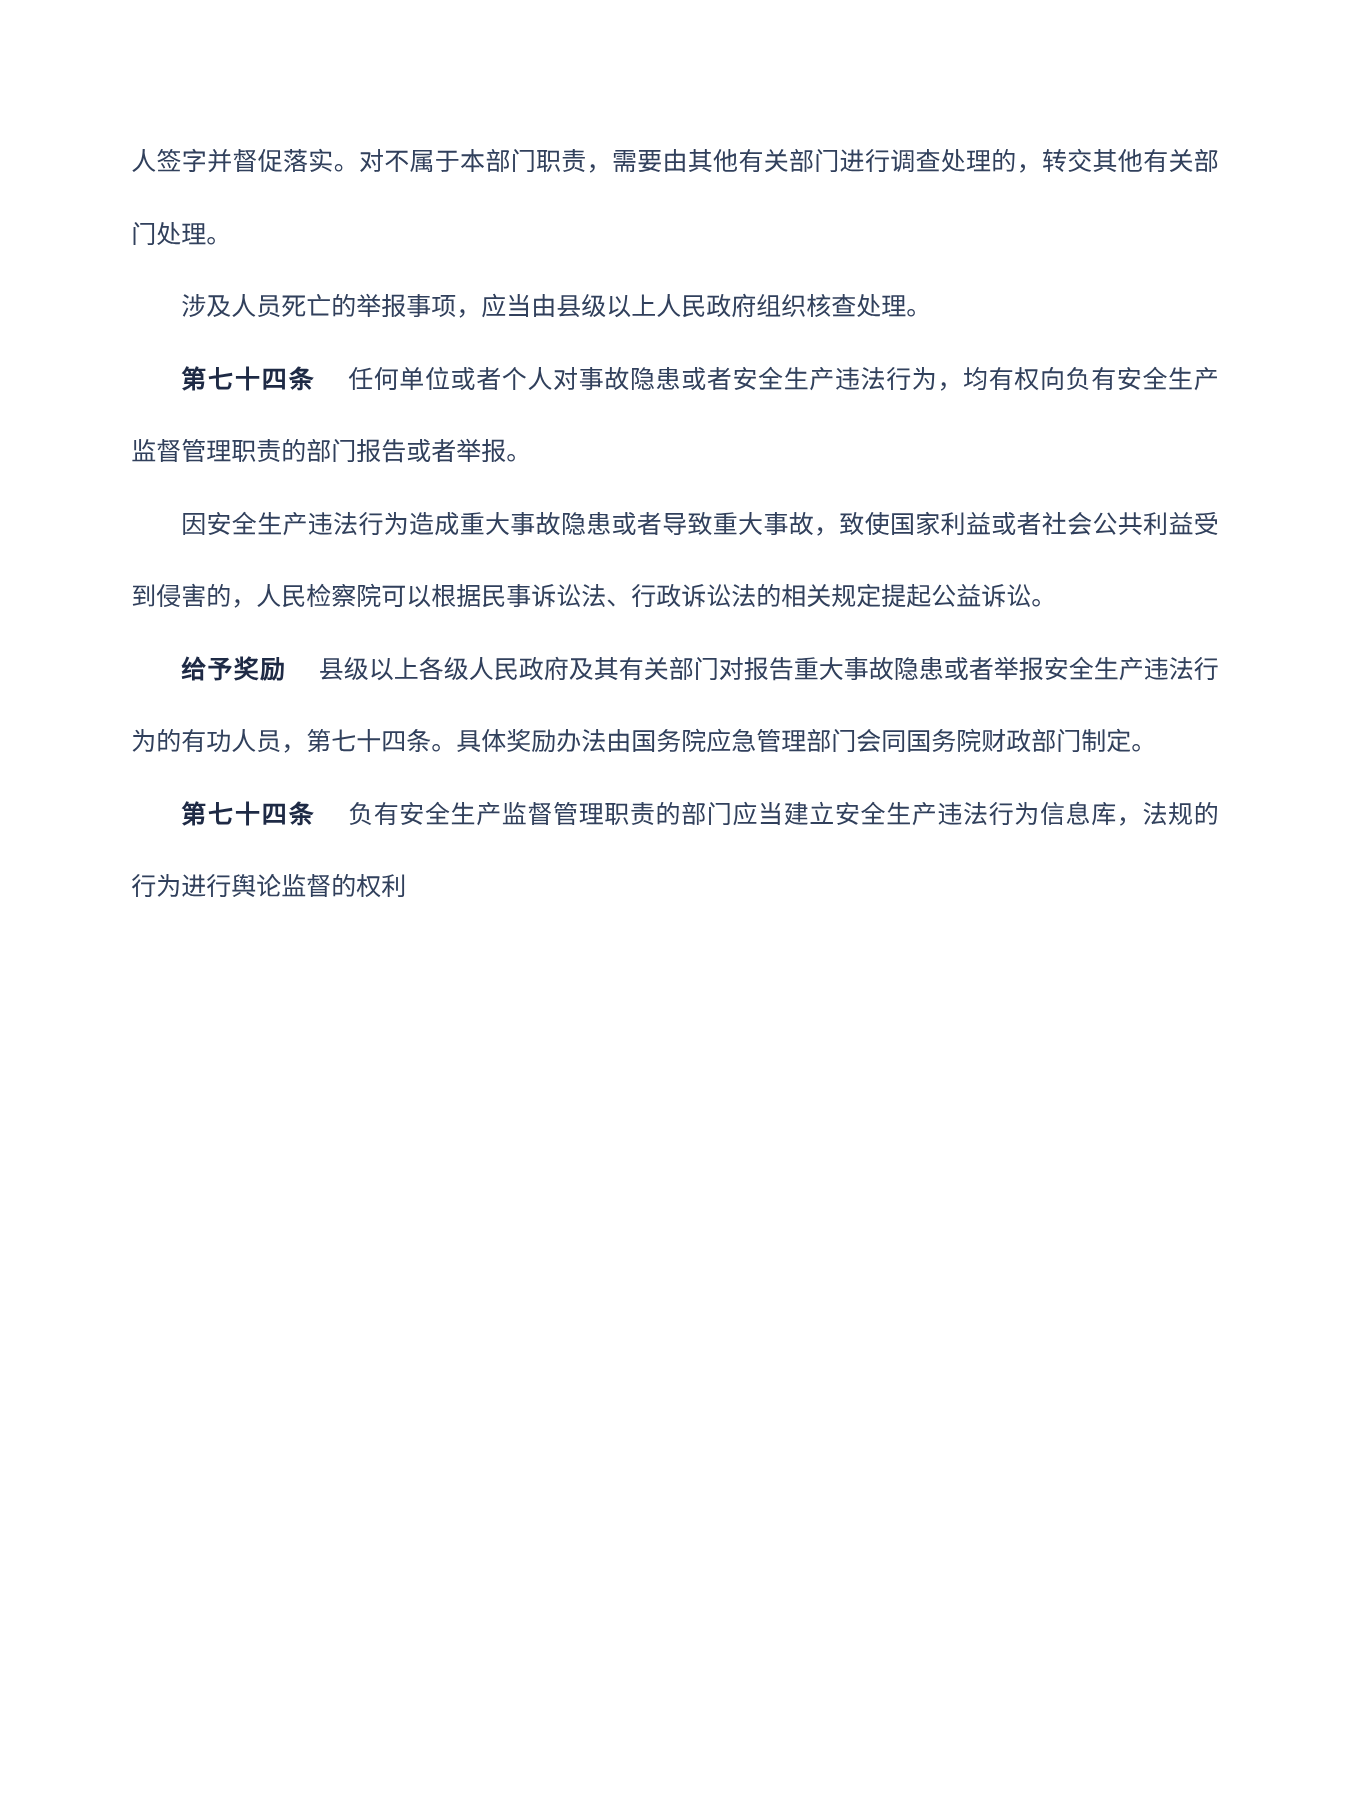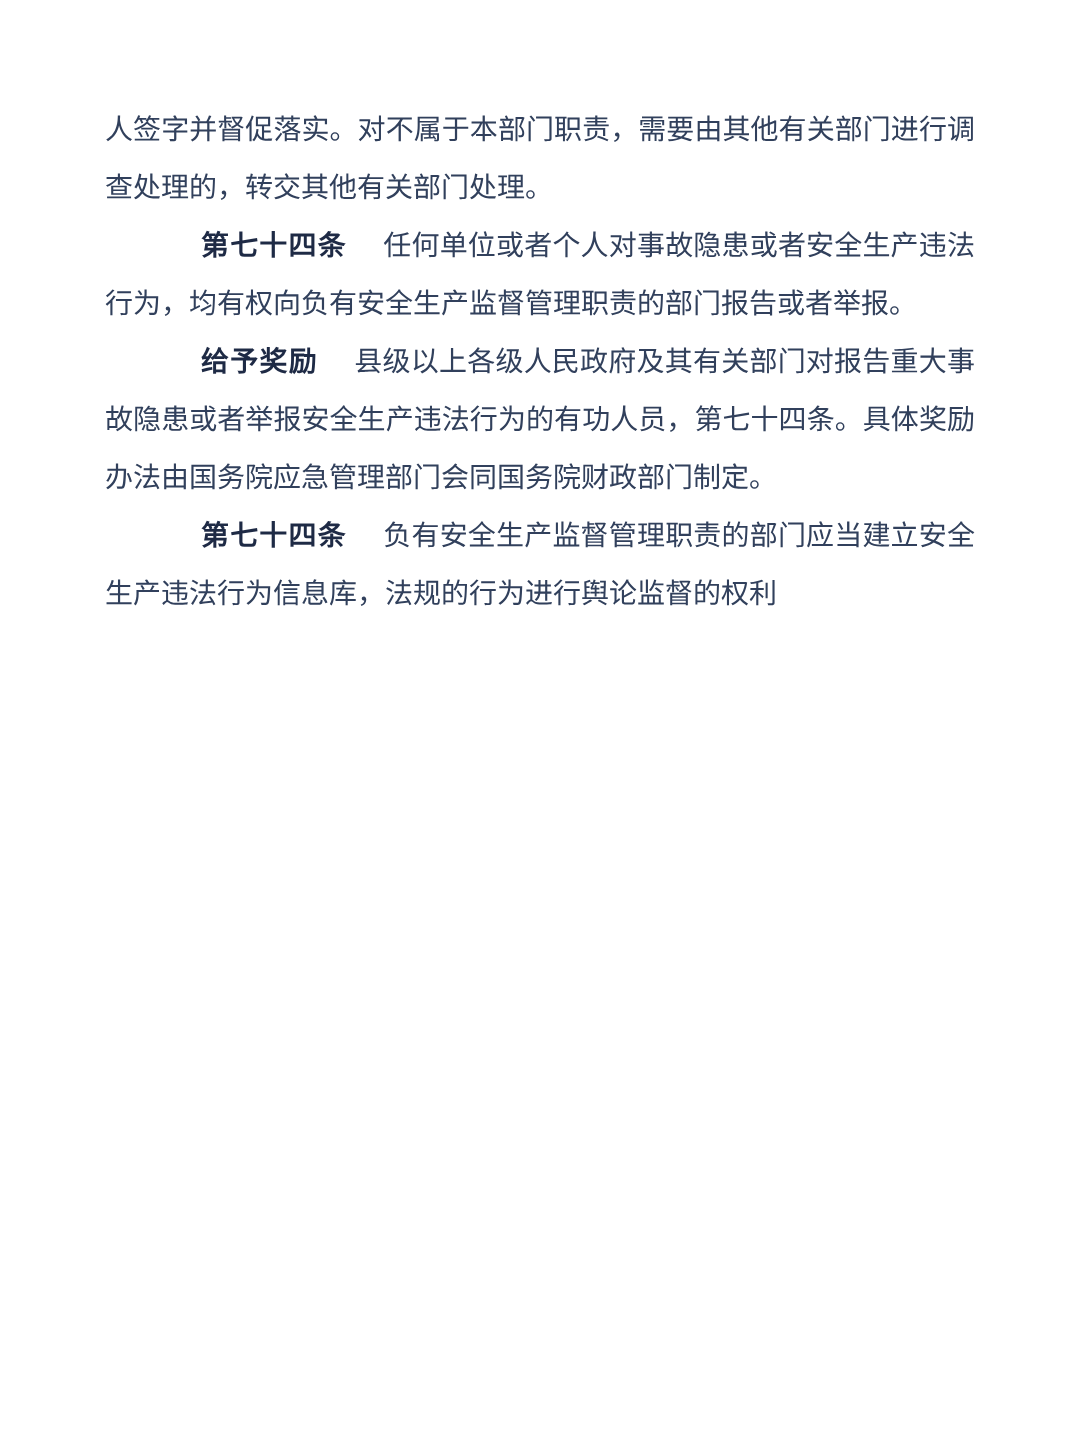--- a/index.html
+++ b/index.html
@@ -15,58 +15,59 @@
   }
   .page {
     box-sizing: border-box;
     width: 1080px;
     height: 1448px;
     padding: 101px 105px 0 105px;
     background: #ffffff;
   }
   .para {
     margin: 0;
-    font-size: 28px;
+    font-size: 20px;
     line-height: 58px;
     color: #31405c;
     text-align: justify;
     text-justify: inter-character;
     letter-spacing: 0;
     word-break: normal;
     line-break: strict;
   }
   .para.indent {
     text-indent: 2em;
   }
   .article-lead {
     font-family: "Liberation Sans", "DejaVu Sans", sans-serif;
     font-weight: 700;
     color: #1e2a45;
     letter-spacing: 1px;
     margin-right: 1.3em;
-    margin-left: 40px;
   }
   .article-lead:empty {
     margin-right: 0;
     letter-spacing: 0;
   }
   .para-text {
     color: inherit;
   }
 </style>
 </head>
 <body>
 
 <div class="page">
 
   <p class="para"><span class="para-text">人签字并督促落实。对不属于本部门职责，需要由其他有关部门进行调查处理的，转交其他有关部门处理。</span></p>
 
+  <p class="para indent"><span class="para-text">涉及人员死亡的举报事项，应当由县级以上人民政府组织核查处理。</span></p>
 
   <p class="para indent"><strong class="article-lead">第七十四条</strong><span class="para-text">任何单位或者个人对事故隐患或者安全生产违法行为，均有权向负有安全生产监督管理职责的部门报告或者举报。</span></p>
 
+  <p class="para indent"><span class="para-text">因安全生产违法行为造成重大事故隐患或者导致重大事故，致使国家利益或者社会公共利益受到侵害的，人民检察院可以根据民事诉讼法、行政诉讼法的相关规定提起公益诉讼。</span></p>
 
 
   <p class="para indent"><strong class="article-lead">给予奖励</strong><span class="para-text">县级以上各级人民政府及其有关部门对报告重大事故隐患或者举报安全生产违法行为的有功人员，第七十四条。具体奖励办法由国务院应急管理部门会同国务院财政部门制定。</span></p>
 
 
   <p class="para indent"><strong class="article-lead">第七十四条</strong><span class="para-text">负有安全生产监督管理职责的部门应当建立安全生产违法行为信息库，法规的行为进行舆论监督的权利</span></p>
 
 </div>
 
 </body></html>

